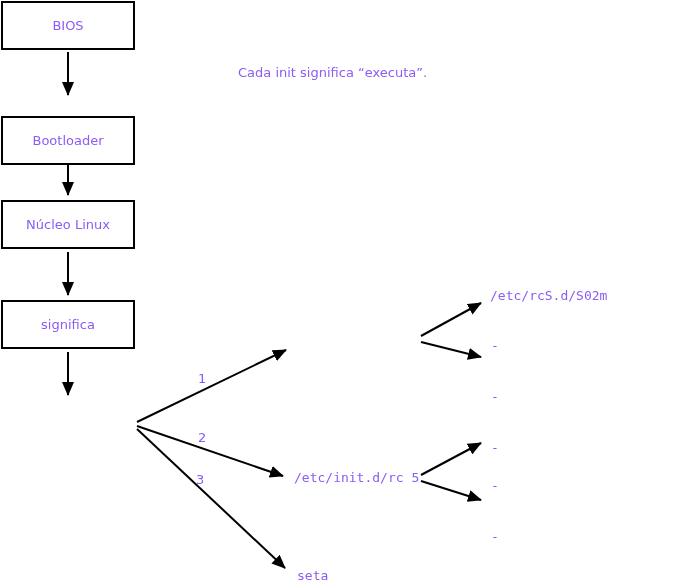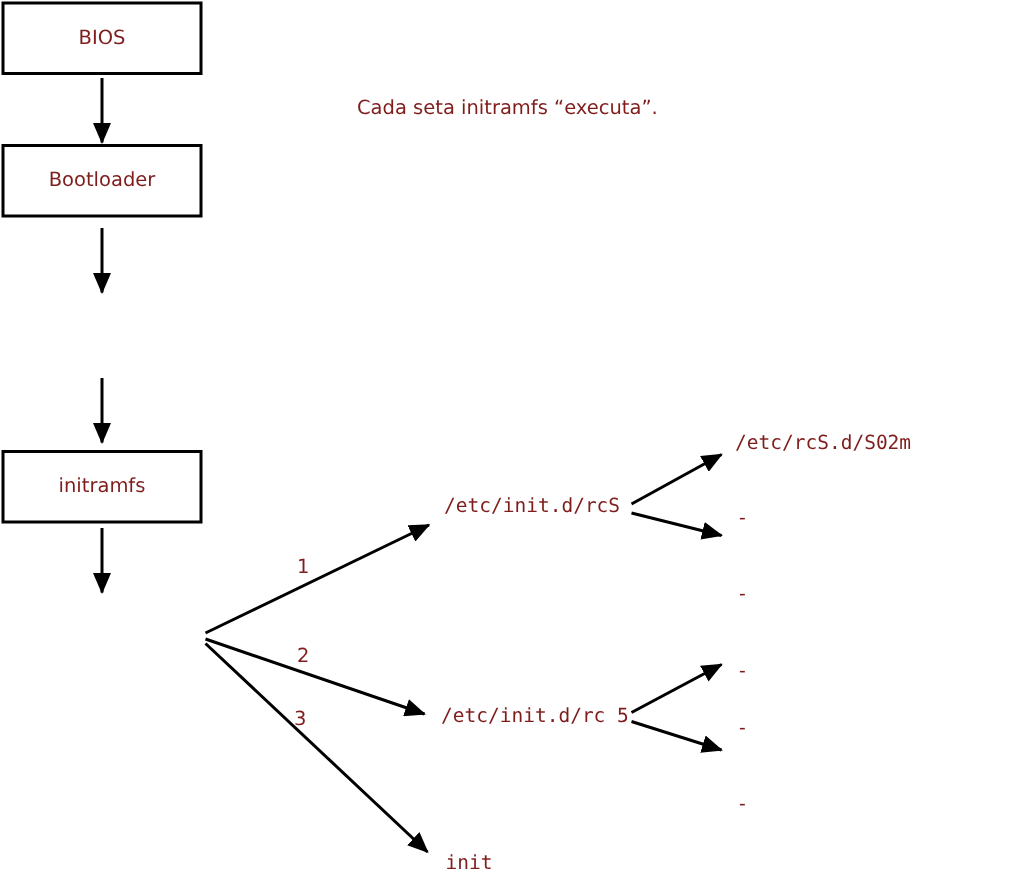--- a/index.html
+++ b/index.html
@@ -3,21 +3,21 @@
 <meta charset="utf-8">
 <style>
   html, body { margin: 0; padding: 0; background: #ffffff; }
   .canvas {
     position: relative;
     width: 608px;
     height: 583px;
     background: #ffffff;
     overflow: hidden;
     font-family: "DejaVu Sans", "Liberation Sans", sans-serif;
-    color: #7f1d1d;
+    color: #8b5cf6;
   }
   .arrows-layer {
     position: absolute;
     left: 0; top: 0;
     width: 682px; height: 583px;
   }
   .box {
     position: absolute;
     left: 1px;
     width: 134px;
@@ -73,36 +73,38 @@
       <line x1="421" y1="336" x2="481" y2="303" marker-end="url(#ah)"></line>
       <line x1="421" y1="342" x2="481" y2="357" marker-end="url(#ah)"></line>
       <line x1="421" y1="475" x2="481" y2="443" marker-end="url(#ah)"></line>
       <line x1="421" y1="481" x2="481" y2="500" marker-end="url(#ah)"></line>
     </g>
   </svg>
 
   <div class="box" style="top:1px">
       <span>BIOS</span>
     </div>
-  <div class="box" style="top:96px">
+  <div class="box" style="top:116px">
       <span>Bootloader</span>
     </div>
+  <div class="box" style="top:200px">
+      <span>Núcleo Linux</span>
+    </div>
   <div class="box" style="top:300px">
-      <span>initramfs</span>
+      <span>significa</span>
     </div>
 
-  <div class="note" style="left:238px; top:65px">Cada seta initramfs “executa”.</div>
+  <div class="note" style="left:238px; top:65px">Cada init significa “executa”.</div>
 
   <div class="num" style="left:198px; top:371px">1</div>
   <div class="num" style="left:198px; top:430px">2</div>
   <div class="num" style="left:196px; top:472px">3</div>
 
-  <div class="mono" style="left:296px; top:331px">/etc/init.d/rcS</div>
   <div class="mono" style="left:294px; top:471px">/etc/init.d/rc 5</div>
-  <div class="mono" style="left:297px; top:569px">init</div>
+  <div class="mono" style="left:297px; top:569px">seta</div>
 
   <div class="mono" style="left:490px; top:289px">/etc/rcS.d/S02mountvirtfs</div>
   <div class="mono dashcol" style="left:491px; top:303px">
     <span>-</span>
     <span>-</span>
     <span>-</span>
   </div>
 
   <div class="mono dashcol" style="left:491px; top:443px">
     <span>-</span>

